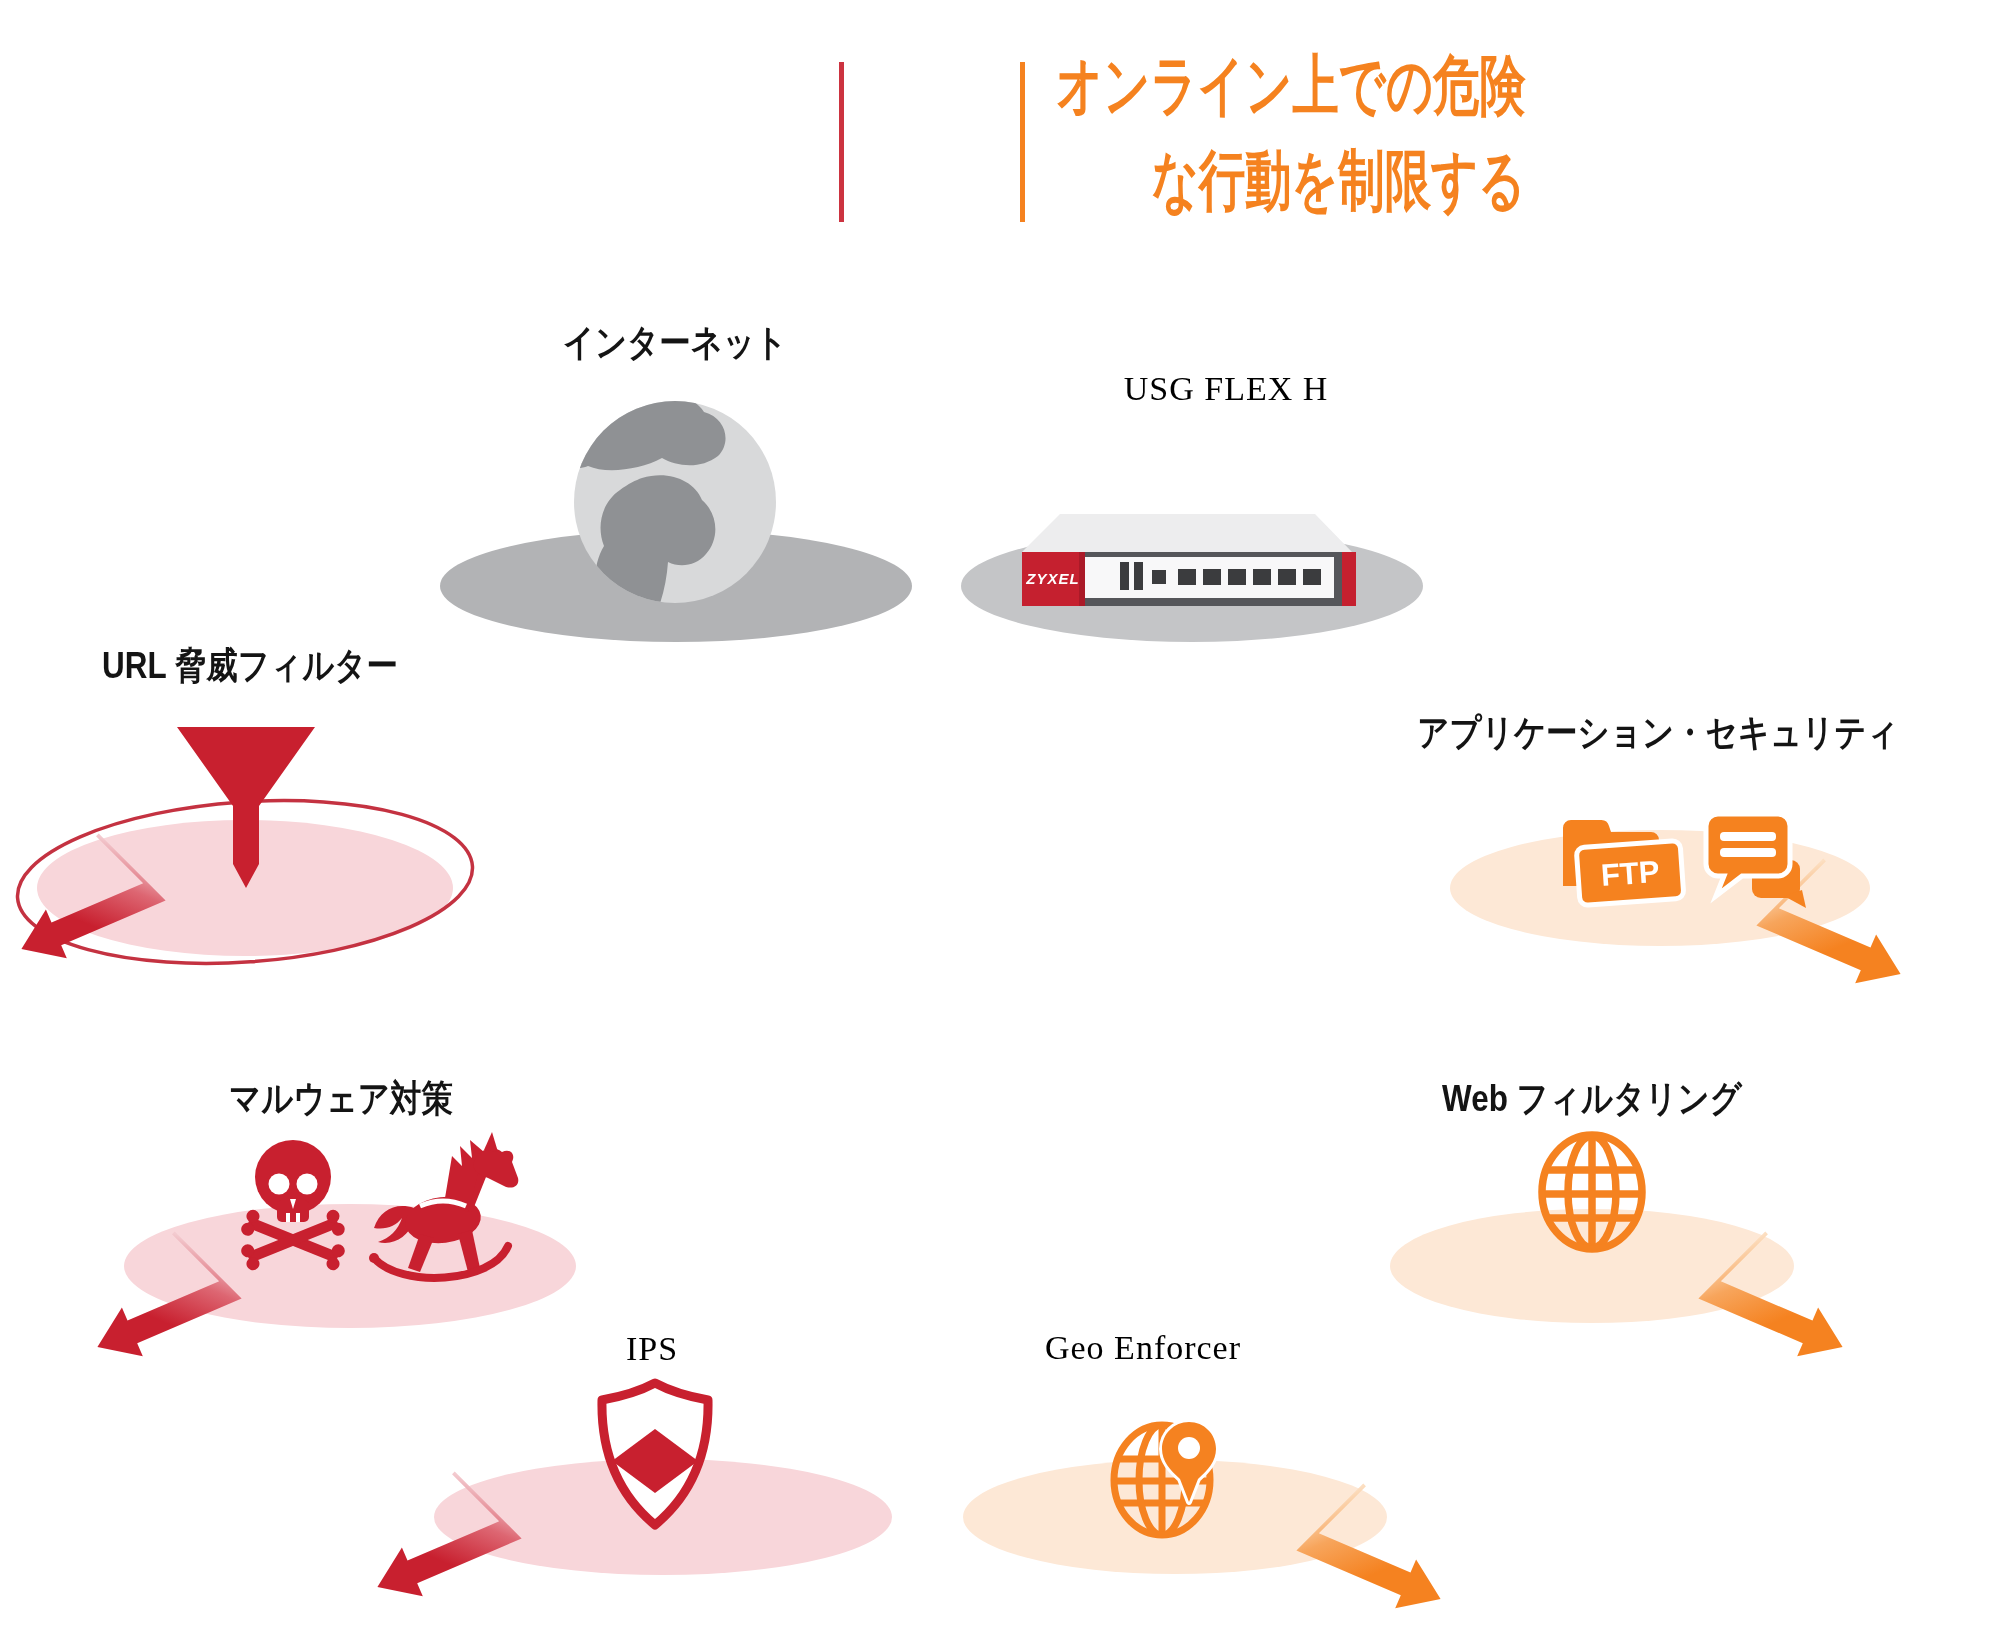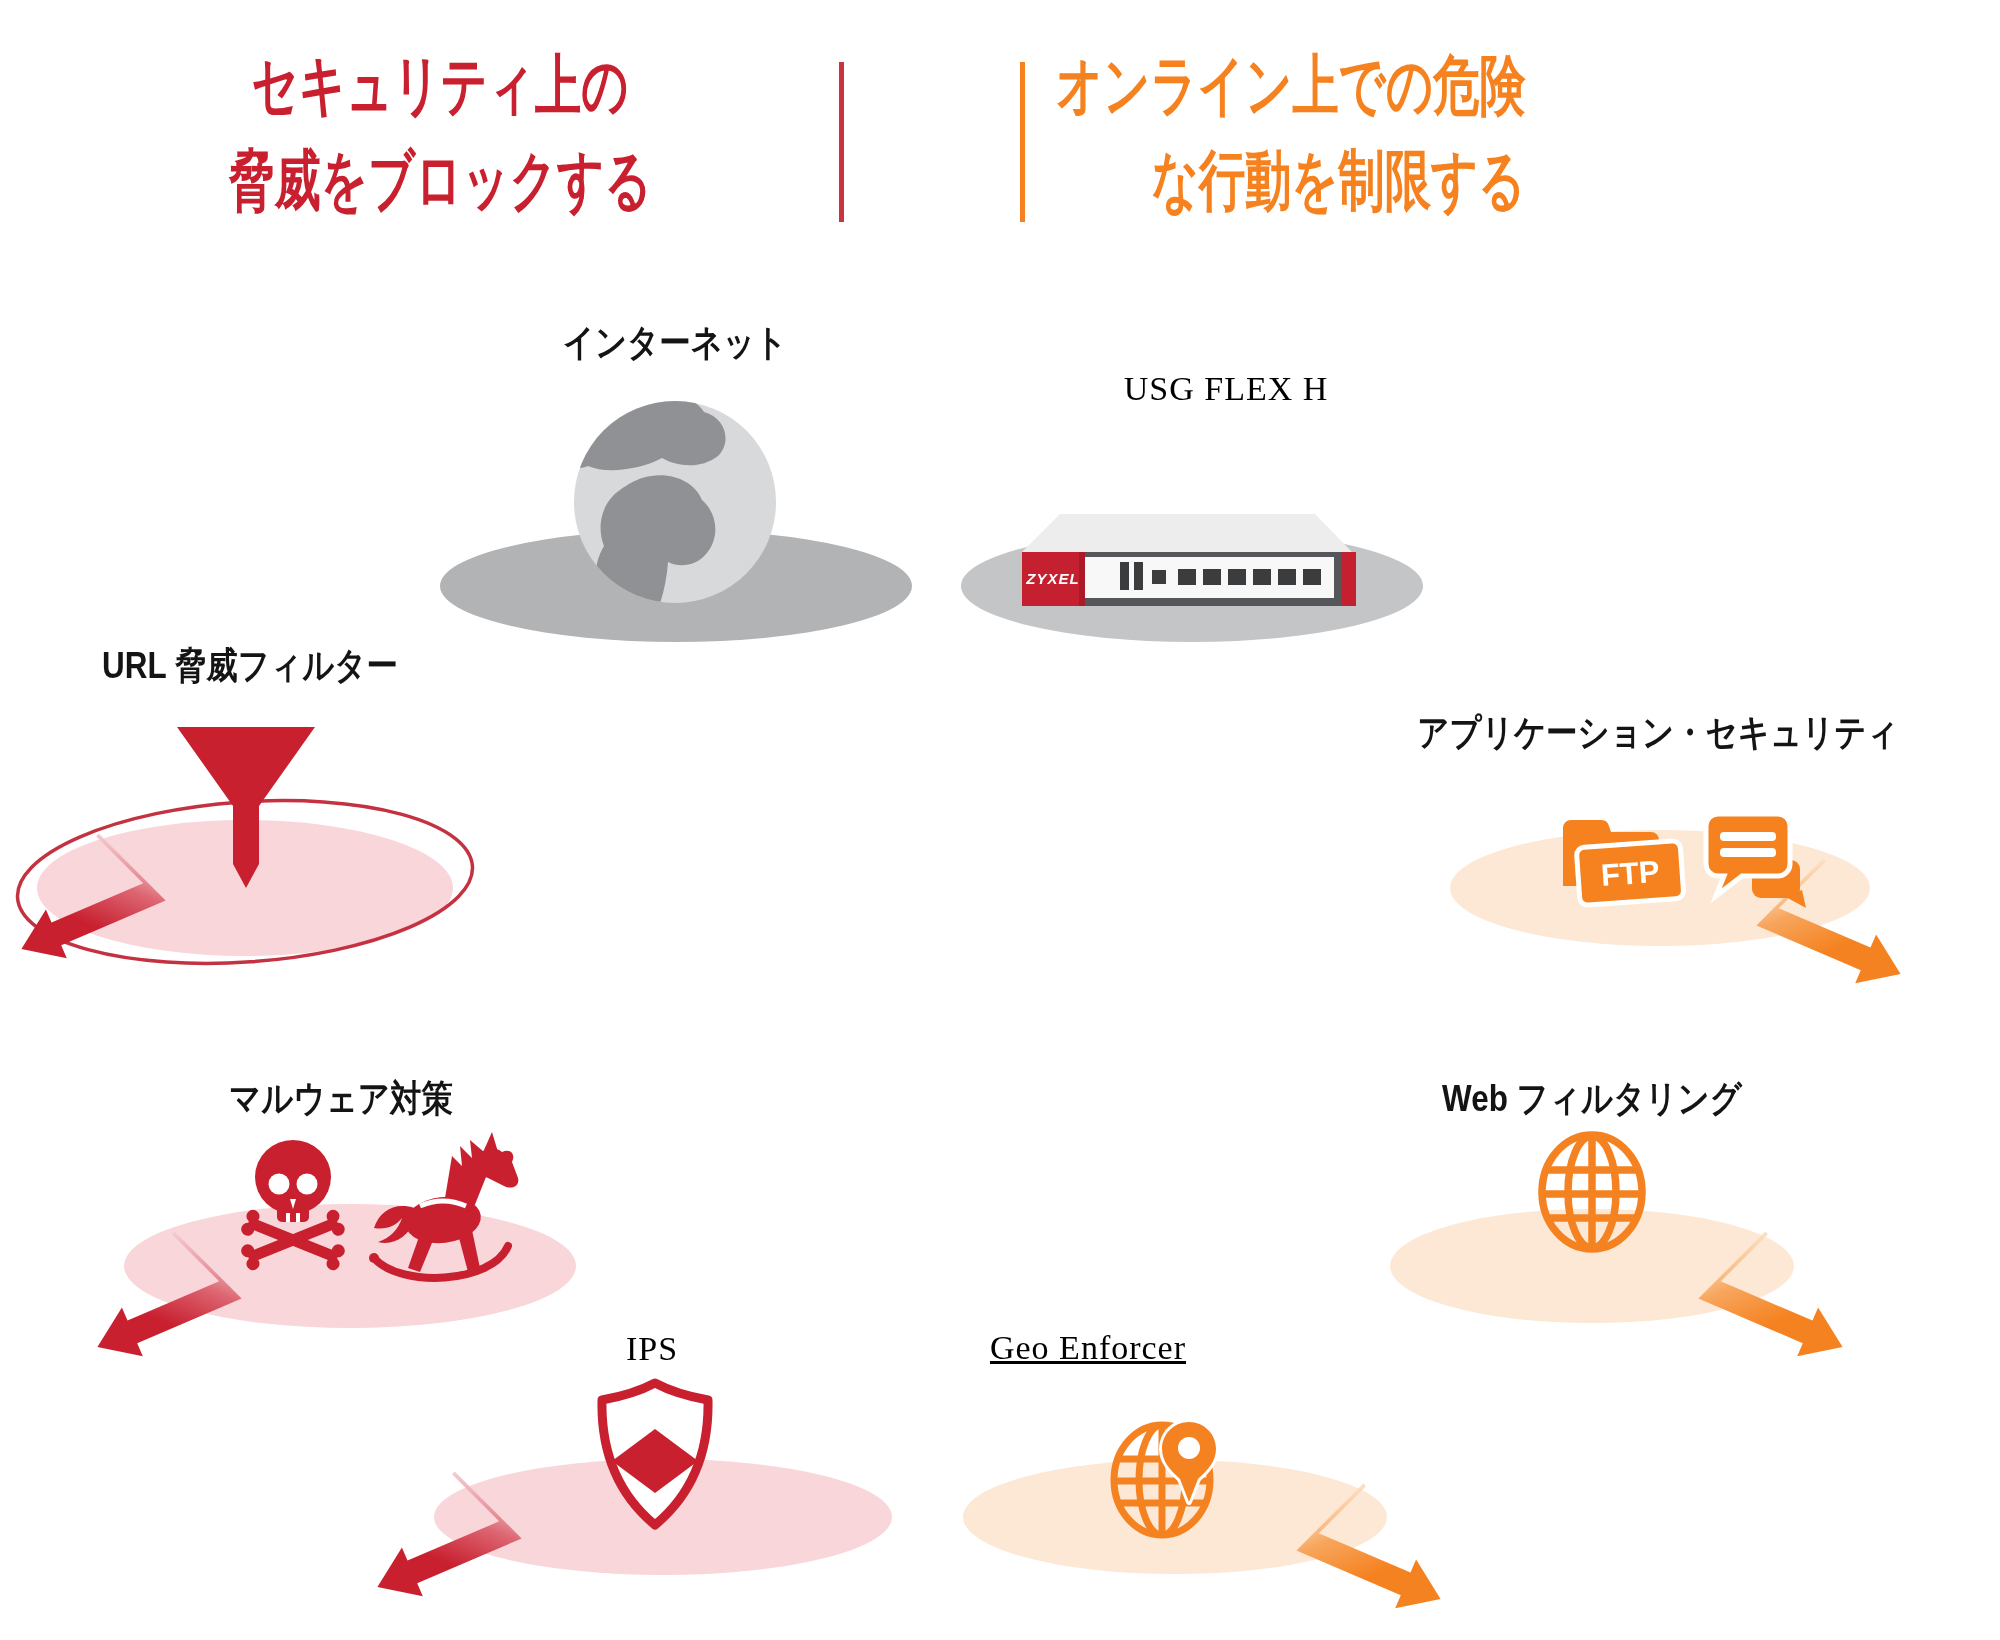--- a/index.html
+++ b/index.html
@@ -23,21 +23,21 @@
        font-size:37px;font-weight:600;color:#141414;white-space:nowrap;line-height:1.1;}
   .lbl-serif{position:absolute;transform:translateX(-50%);font-family:"Liberation Serif",serif;
        font-size:34px;font-weight:500;color:#000;white-space:nowrap;line-height:1.1;letter-spacing:1px;}
   .lbl-internet{left:675px;top:323px;}
   .lbl-usg{left:1226px;top:370px;}
   .lbl-url{left:250px;top:646px;}
   .lbl-appsec{left:1658px;top:713px;}
   .lbl-malware{left:341px;top:1079px;}
   .lbl-webf{left:1592px;top:1079px;}
   .lbl-ips{left:652px;top:1330px;}
-  .lbl-geo{left:1088px;top:1329px;text-decoration:underline;}
+  .lbl-geo{left:1143px;top:1329px;}
 </style>
 </head>
 <body>
 
 <div class="canvas">
 
   <svg class="art" viewBox="0 0 2000 1640">
     <defs>
       <clipPath id="gclip">
           <circle cx="675" cy="502" r="101"></circle>
@@ -196,24 +196,20 @@
           <line x1="1162" y1="1423" x2="1162" y2="1537"></line>
           <ellipse cx="1162" cy="1480" rx="23" ry="55"></ellipse>
         </g>
         <ellipse cx="1162" cy="1480" rx="48" ry="55"></ellipse>
       </g>
       <path d="M1189,1422 C1204,1422 1216,1434 1216,1449 C1216,1461 1208,1470 1198,1479 L1189,1502 L1180,1479 C1170,1470 1162,1461 1162,1449 C1162,1434 1174,1422 1189,1422 Z" fill="#f58220" stroke="#ffffff" stroke-width="6" paint-order="stroke" stroke-linejoin="round"></path>
       <circle cx="1189" cy="1448" r="11" fill="#ffffff"></circle>
     </g>
   </svg>
 
-  <div class="heading heading-left">
-    <div class="hl">セキュリティ上の</div>
-    <div class="hl">脅威をブロックする</div>
-  </div>
   <div class="vline vline-red"></div>
   <div class="vline vline-orange"></div>
   <div class="heading heading-right">
     <div class="hl">オンライン上での危険</div>
     <div class="hl">な行動を制限する</div>
   </div>
 
   <div class="lbl lbl-internet">インターネット</div>
   <div class="lbl-serif lbl-usg">USG FLEX H</div>
   <div class="lbl lbl-url">URL 脅威フィルター</div>

